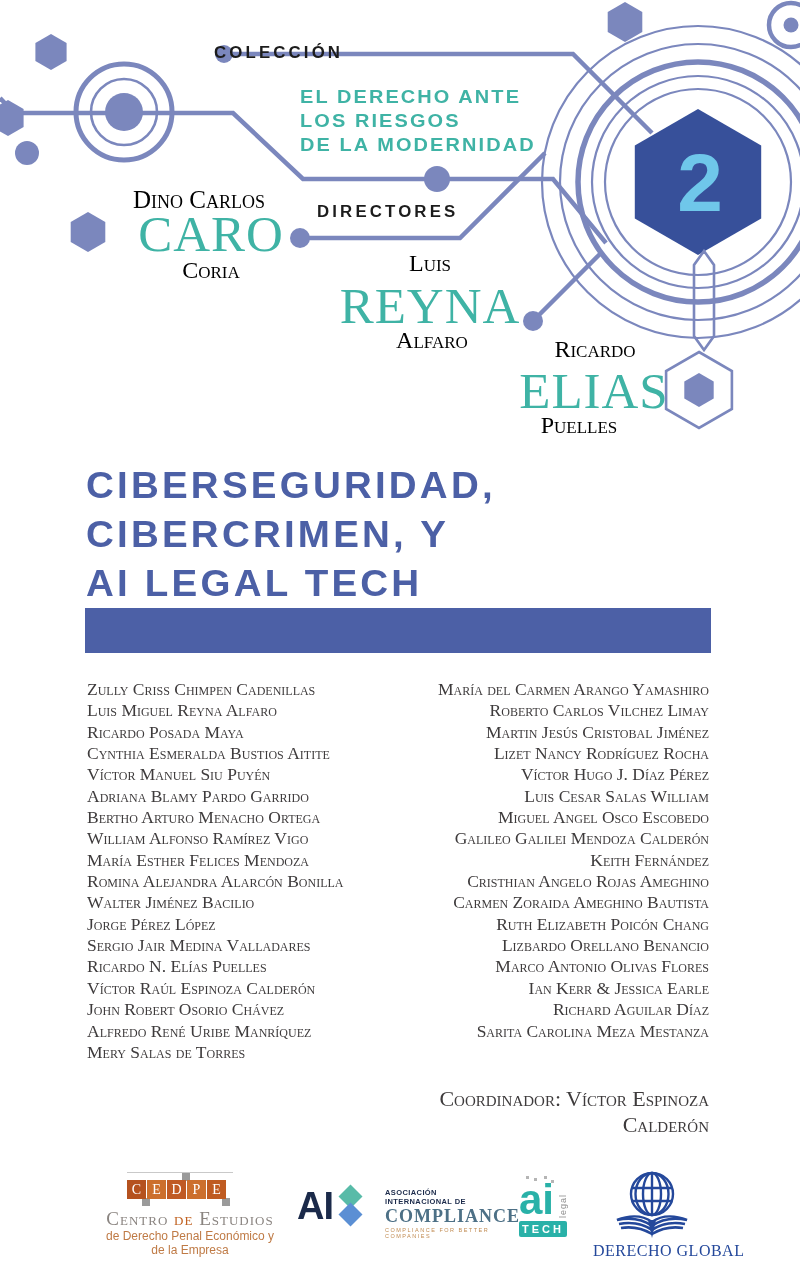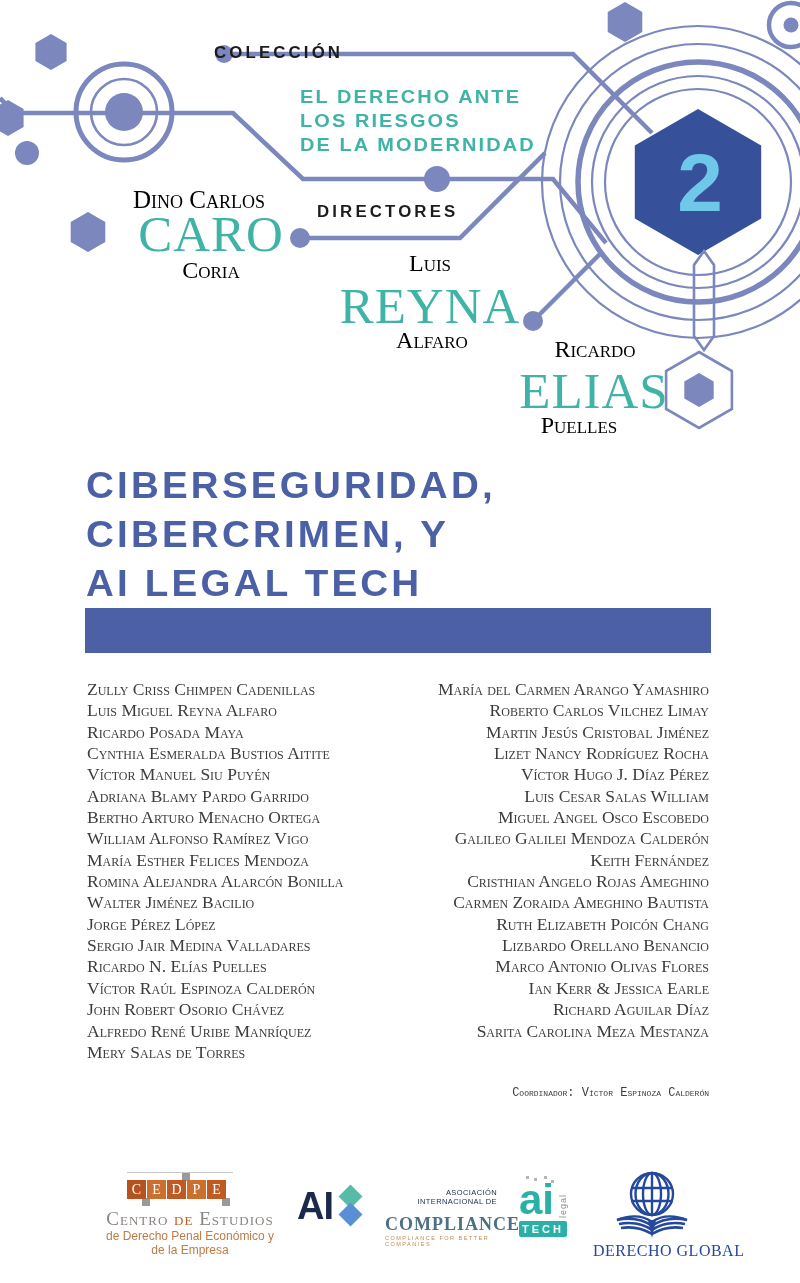--- a/index.html
+++ b/index.html
@@ -18,34 +18,34 @@
   .ctr{text-align:center;}
   .vol-num{font-family:"Liberation Sans",sans-serif;font-weight:bold;font-size:82px;color:#6fc7ea;}
   
   .title-line{font-family:"Liberation Sans",sans-serif;font-weight:bold;font-size:36px;
               letter-spacing:3px;color:#4c60a6;transform:scaleX(1.07);transform-origin:left top;
               white-space:nowrap;line-height:49px;}
   .title-bar{background:#4c60a6;}
   
   .authors{font-variant:small-caps;font-size:17.5px;line-height:21.35px;color:#3e3b3c;white-space:nowrap;}
   .authors div{height:21.35px;}
-  .coordinator{font-variant:small-caps;font-size:12px;color:#3e3b3c;font-family:Liberation Mono, monospace;}
+  .coordinator{font-variant:small-caps;font-size:22px;color:#3e3b3c;}
   
   .cedpe-box{width:19px;height:19px;display:inline-flex;align-items:center;justify-content:center;
              color:#fff;font-size:14px;font-family:"Liberation Serif",serif;margin-right:1px;float:left;}
   .cedpe-name{font-variant:small-caps;font-size:19px;color:#8a8480;letter-spacing:1px;}
   .cedpe-name .de{color:#c0601f;}
   .cedpe-tag{font-family:"Liberation Sans",sans-serif;font-size:12px;color:#bf7a45;}
   .aic-ai{font-family:"Liberation Sans",sans-serif;font-weight:bold;font-size:38px;color:#1b2a4a;
           letter-spacing:-1px;line-height:1;}
   .diamond{width:17px;height:17px;transform:rotate(45deg);position:absolute;}
-  .aic-l1{font-family:"Liberation Sans",sans-serif;font-weight:normal;font-size:7.5px;color:#1b2a4a;
-          letter-spacing:.4px;text-transform:uppercase;text-align:right;}
+  .aic-l1{font-family:"Liberation Sans",sans-serif;font-weight:bold;font-size:7.5px;color:#1b2a4a;
+          letter-spacing:.4px;text-transform:uppercase;}
   .aic-l2{font-family:"Liberation Serif",serif;font-weight:bold;font-size:18px;color:#4d7086;
-          letter-spacing:1px;margin-top:8px;}
+          letter-spacing:1px;}
   .aic-tag{font-family:"Liberation Sans",sans-serif;font-size:5.5px;color:#c08a50;letter-spacing:1.5px;
            text-transform:uppercase;}
   .ait-ai{font-family:"Liberation Sans",sans-serif;font-weight:bold;font-size:42px;color:#29b1a8;line-height:.85;}
   .ait-legal{position:absolute;font-family:"Liberation Sans",sans-serif;font-size:9px;color:#8f8f8f;
              writing-mode:vertical-rl;transform:rotate(180deg);letter-spacing:1px;}
   .ait-tech{background:#29b1a8;color:#fff;font-family:"Liberation Sans",sans-serif;font-weight:bold;
             font-size:11px;letter-spacing:3px;text-align:center;border-radius:2px;
             width:48px;height:16px;line-height:16px;}
   .dg-name{font-family:"Liberation Serif",serif;font-size:16px;color:#24489b;letter-spacing:.5px;
            white-space:nowrap;}

